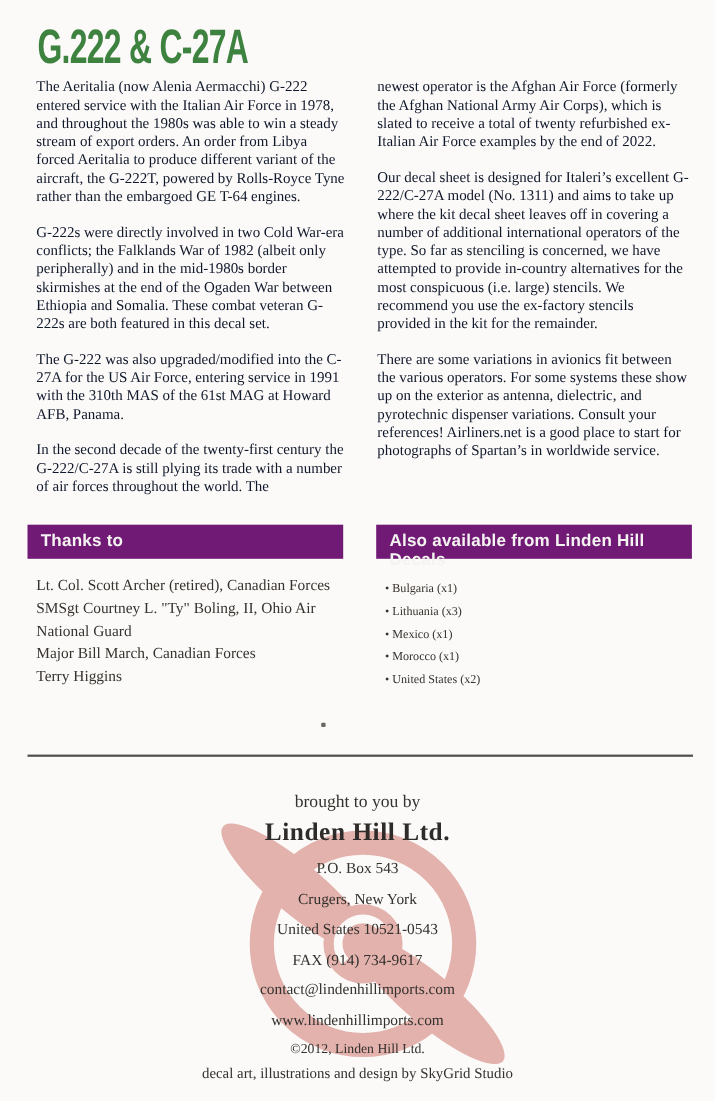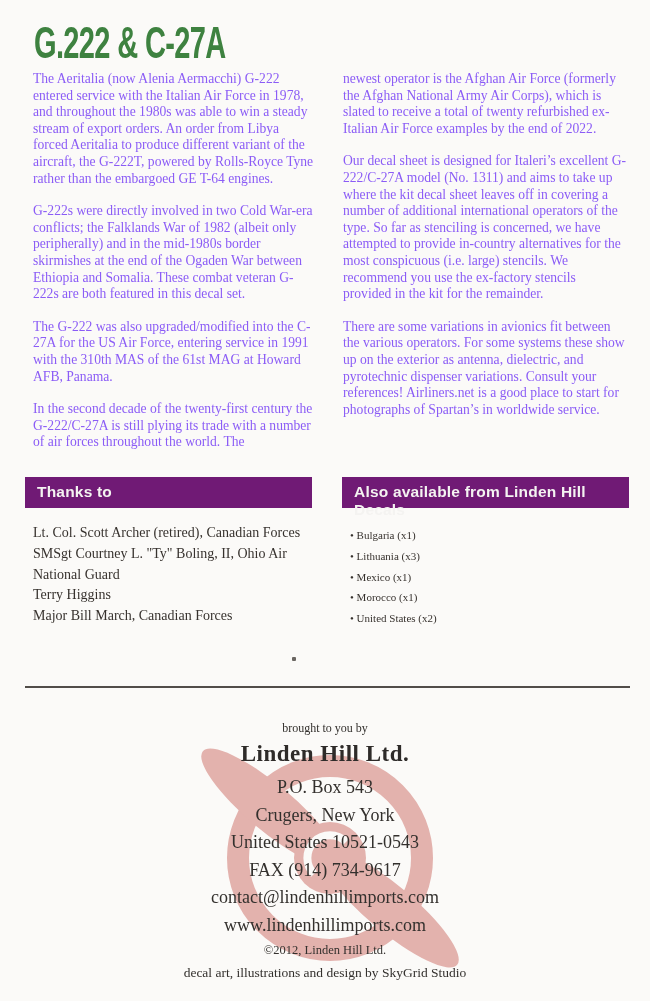--- a/index.html
+++ b/index.html
@@ -10,21 +10,21 @@
   }
   
   .title-wrap { position:absolute; left:34px; top:21px; white-space:nowrap; }
   .title-wrap span {
     display:inline-block; font-family:"Liberation Sans", sans-serif;
     font-weight:700; font-size:44px; line-height:1; color:#3e8240;
     transform:scaleX(0.66); transform-origin:left top; letter-spacing:-1px;
   }
   
   .columns { position:absolute; left:33px; top:71px; width:594px; display:flex; gap:26px; }
-  .col { width:284px; font-size:13.6px; line-height:16.6px; color:#8b5cf6; }
+  .col { width:284px; font-size:13.6px; line-height:16.6px; color:#0f172a; }
   .col p { margin:0 0 16px 0; }
   
   .sections { position:absolute; left:25px; top:477px; width:604px; display:flex; gap:30px; }
   .section { width:287px; }
   .section-bar {
     background:#701a75; color:#f4f3f1; height:31px; box-sizing:border-box;
     font-family:"Liberation Sans", sans-serif; font-weight:700; font-size:15.5px;
     letter-spacing:0.2px; padding:6px 0 0 12px;
   }
   .section-body { padding:15px 0 0 8px; font-size:14px; color:#37322e; }
@@ -33,23 +33,23 @@
   .country-list { margin-top:2px; }
   .country-list div { line-height:20.8px; font-size:11px; }
   .country-list div::before { content:"\2022\00a0"; }
   
   .divider { position:absolute; left:25px; top:686px; width:605px; height:2px; background:#514d49; }
   .speck { position:absolute; left:292px; top:657px; width:4px; height:4px; background:#6a6662; border-radius:1px; }
   
   .watermark { position:absolute; left:198px; top:726px; width:264px; height:264px; opacity:0.85; z-index:1; }
   
   .footer { position:absolute; left:0; top:721px; width:650px; text-align:center; color:#33302d; z-index:2; }
-  .tagline { font-size:12px; margin-bottom:5px; }
+  .tagline { font-size:16px; margin-bottom:5px; }
   .company { font-size:23px; font-weight:700; letter-spacing:0.5px; margin-bottom:7px; color:#2e2b29; }
-  .addr div { font-size:18px; line-height:27.5px; }
+  .addr div { font-size:14px; line-height:27.5px; }
   .copyright { font-size:12.5px; margin-top:4px; }
   .credits { font-size:13.5px; margin-top:7px; }
 </style>
 </head>
 <body>
 
 <div class="page">
 
   <div class="title-wrap">
     <span>G.222 &amp; C-27A</span>
@@ -68,22 +68,22 @@
       <p>There are some variations in avionics fit between the various operators. For some systems these show up on the exterior as antenna, dielectric, and pyrotechnic dispenser variations. Consult your references! Airliners.net is a good place to start for photographs of Spartan’s in worldwide service.</p>
     </div>
   </div>
 
   <div class="sections">
     <div class="section">
       <div class="section-bar">Thanks to</div>
       <div class="section-body thanks-list">
         <div>Lt. Col. Scott Archer (retired), Canadian Forces</div>
         <div>SMSgt Courtney L. "Ty" Boling, II, Ohio Air National Guard</div>
+        <div>Major Bill March, Canadian Forces</div>
         <div>Terry Higgins</div>
-        <div>Major Bill March, Canadian Forces</div>
       </div>
     </div>
     <div class="section">
       <div class="section-bar">Also available from Linden Hill Decals</div>
       <div class="section-body">
         <div class="country-list">
           <div>Bulgaria (x1)</div>
           <div>Lithuania (x3)</div>
           <div>Mexico (x1)</div>
           <div>Morocco (x1)</div>

